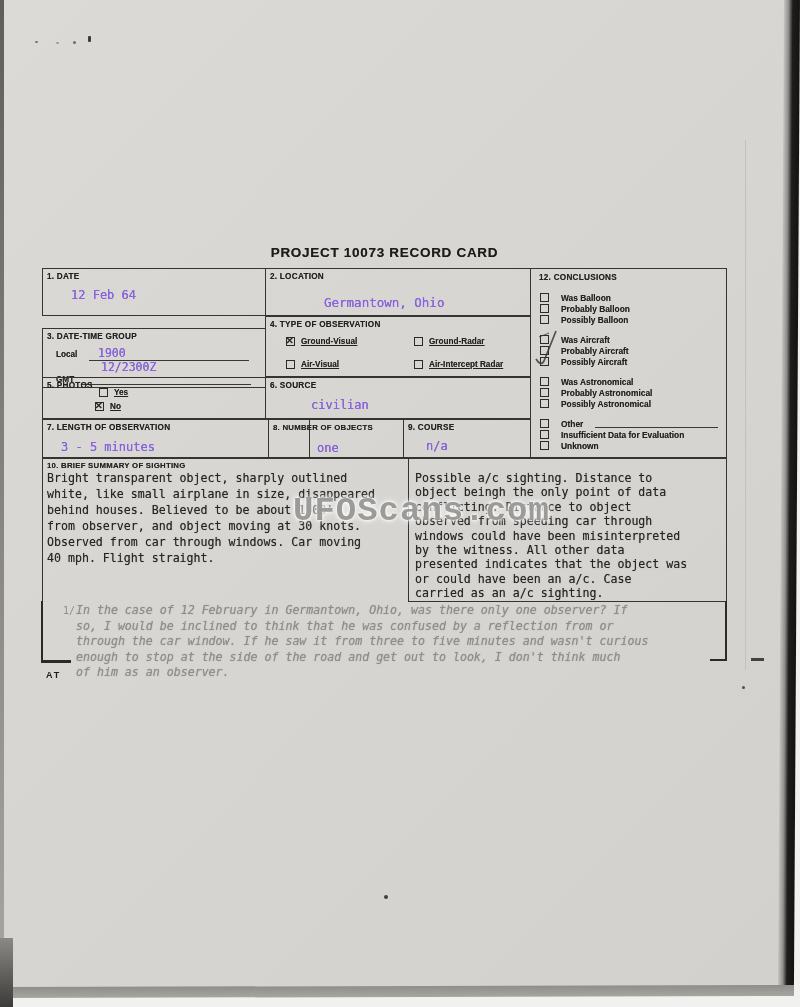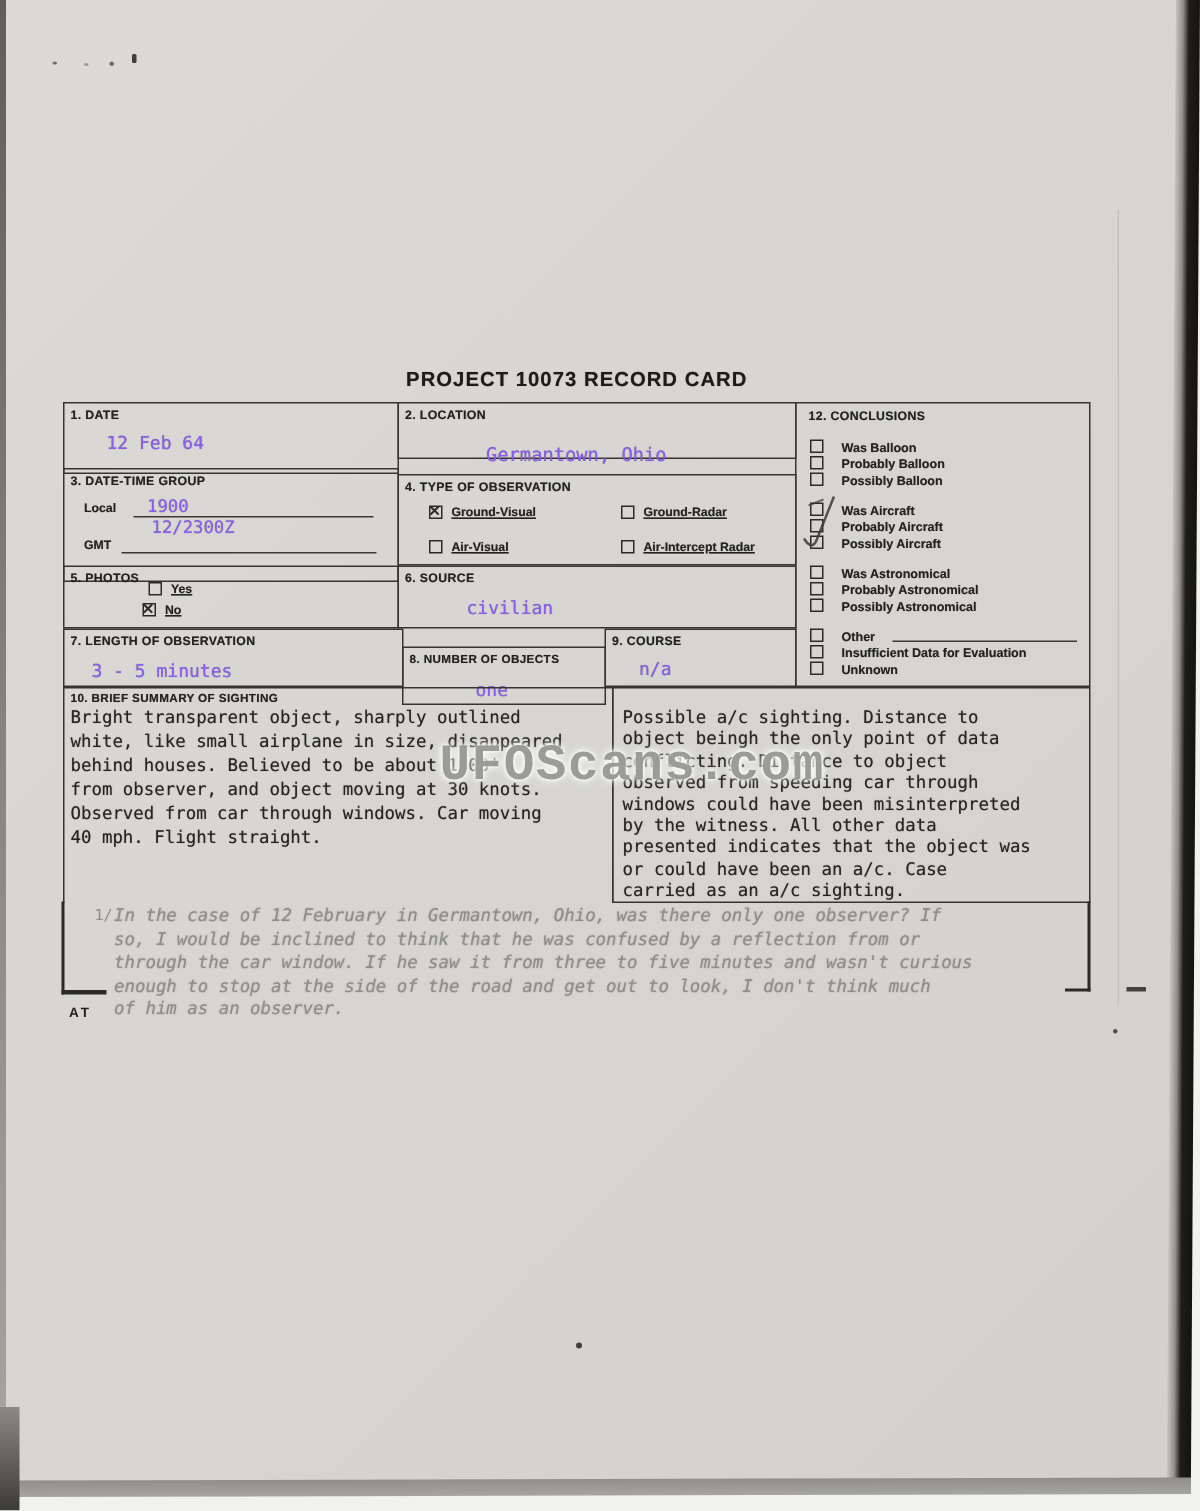--- a/index.html
+++ b/index.html
@@ -89,26 +89,26 @@
 <div class="abs speck" style="left:742px;top:686px;width:3px;height:3px;background:#504f4c;"></div>
 <div class="abs" style="left:751px;top:658px;width:13px;height:3px;background:#44423e;"></div>
 
 <div class="abs title">PROJECT 10073 RECORD CARD</div>
 
 <div class="abs box" style="left:42px;top:268px;width:224px;height:48px;">
   <div class="hdr">1. DATE</div>
   <div class="abs typed" style="left:28px;top:19px;font-size:12px;">12 Feb 64</div>
 </div>
 
-<div class="abs box" style="left:265px;top:268px;width:266px;height:38px;">
+<div class="abs box" style="left:265px;top:268px;width:266px;height:48px;">
   <div class="hdr">2. LOCATION</div>
   <div class="abs typed" style="left:58px;top:26px;font-size:12.5px;">Germantown, Ohio</div>
 </div>
 
-<div class="abs box" style="left:42px;top:312px;width:224px;height:76px;">
+<div class="abs box" style="left:42px;top:328px;width:224px;height:60px;">
   <div class="hdr">3. DATE-TIME GROUP</div>
   <div class="abs small-bold" style="left:13px;top:21px;">Local</div>
   <div class="abs uline" style="left:46px;top:18px;width:160px;height:13px;"></div>
   <div class="abs typed" style="left:55px;top:17px;font-size:11.5px;">1900</div>
   <div class="abs typed" style="left:58px;top:31px;font-size:11.5px;">12/2300Z</div>
   <div class="abs small-bold" style="left:13px;top:46px;">GMT</div>
   <div class="abs uline" style="left:38px;top:42px;width:170px;height:13px;"></div>
 </div>
 
 <div class="abs box" style="left:265px;top:316px;width:266px;height:61px;">
@@ -141,25 +141,25 @@
     <span class="cb checked"></span>
     <span class="lbl">No</span>
   </div>
 </div>
 
 <div class="abs box" style="left:265px;top:377px;width:266px;height:42px;">
   <div class="hdr">6. SOURCE</div>
   <div class="abs typed" style="left:45px;top:20px;font-size:12px;">civilian</div>
 </div>
 
-<div class="abs box" style="left:42px;top:419px;width:227px;height:39px;">
+<div class="abs box" style="left:42px;top:419px;width:268px;height:39px;">
   <div class="hdr">7. LENGTH OF OBSERVATION</div>
   <div class="abs typed" style="left:18px;top:20px;font-size:12px;">3 - 5 minutes</div>
 </div>
-<div class="abs box" style="left:268px;top:419px;width:136px;height:39px;margin-top:12px;">
+<div class="abs box" style="left:268px;top:419px;width:136px;height:39px;">
   <div class="hdr" style="font-size:7.8px;">8. NUMBER OF OBJECTS</div>
   <div class="abs typed" style="left:48px;top:21px;font-size:12px;">one</div>
 </div>
 <div class="abs box" style="left:403px;top:419px;width:128px;height:39px;">
   <div class="hdr">9. COURSE</div>
   <div class="abs typed" style="left:22px;top:19px;font-size:12px;">n/a</div>
 </div>
 
 <div class="abs box" style="left:530px;top:268px;width:197px;height:190px;">
   <div class="hdr" style="padding-left:8px;padding-top:4px;">12. CONCLUSIONS</div>

